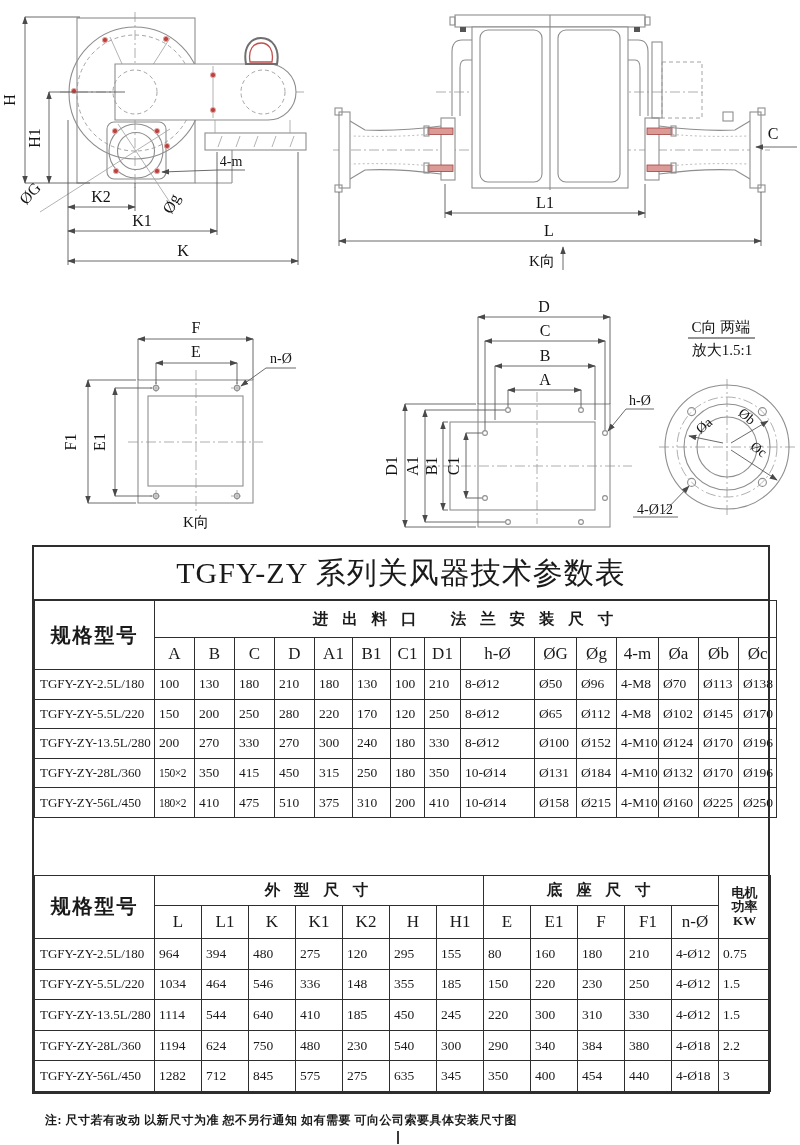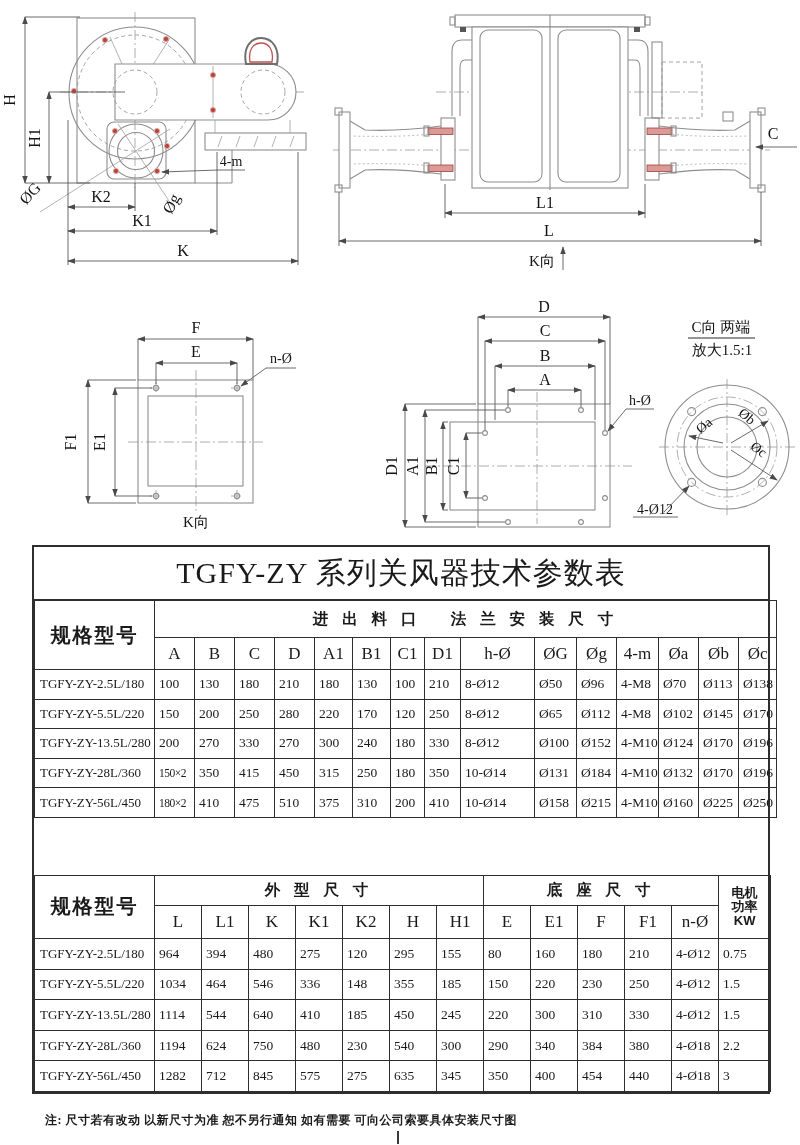--- a/index.html
+++ b/index.html
@@ -27,21 +27,21 @@
   .title-block { height:53px; border-bottom:1.5px solid #2e2e2e; display:flex; align-items:center; justify-content:center;
                  font-size:30px; letter-spacing:1px; white-space:nowrap; }
   .gap-band { height:57px; }
   table { border-collapse:collapse; table-layout:fixed; width:100%; }
   td { border:1px solid #2e2e2e; font-size:13.5px; padding:0 4px; white-space:nowrap; overflow:hidden; vertical-align:middle; }
   td.cjk { font-weight:bold; font-size:15.5px; letter-spacing:5px; text-align:center;border-radius:9px; }
   td.modelhead { font-weight:bold; font-size:20px; letter-spacing:2px; text-align:center; }
   td.letter { font-size:17px; text-align:center; }
   td.model { font-size:13px; padding-left:5px; }
   td.kw { font-weight:bold; font-size:13px; line-height:14px; text-align:center; letter-spacing:0; padding:0; }
-  td.kw .en { font-weight:bold; font-family:Liberation Sans, sans-serif; }
+  td.kw .en { font-weight:bold; font-family:Liberation Serif, serif; }
   tr.t1h1 { height:37px; } tr.t1h2 { height:32px; }
   tr.t2h1 { height:30px; } tr.t2h2 { height:33px; }
   #t1body tr { height:29.6px; } #t2body tr { height:30.6px; }
   td.tight { font-size:11.5px; letter-spacing:-0.5px; }
 
   .note { position:absolute; left:45px; top:1112px; font-size:12px; font-weight:bold; white-space:nowrap; letter-spacing:0.5px; }
   .fold-mark { position:absolute; left:397px; top:1131px; width:1.5px; height:13px; background:#3a3a3a; }
 </style>
 </head>
 <body>

